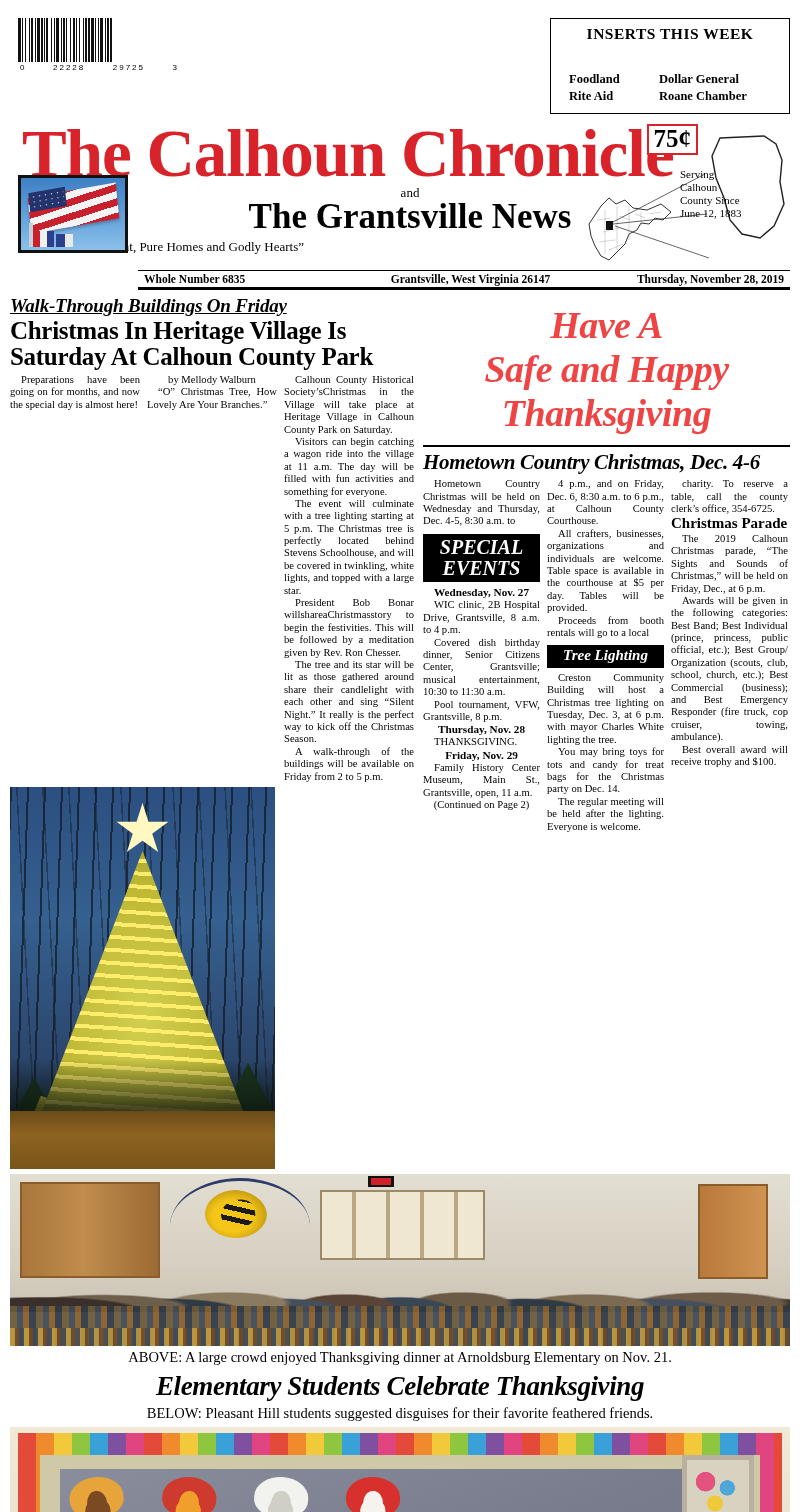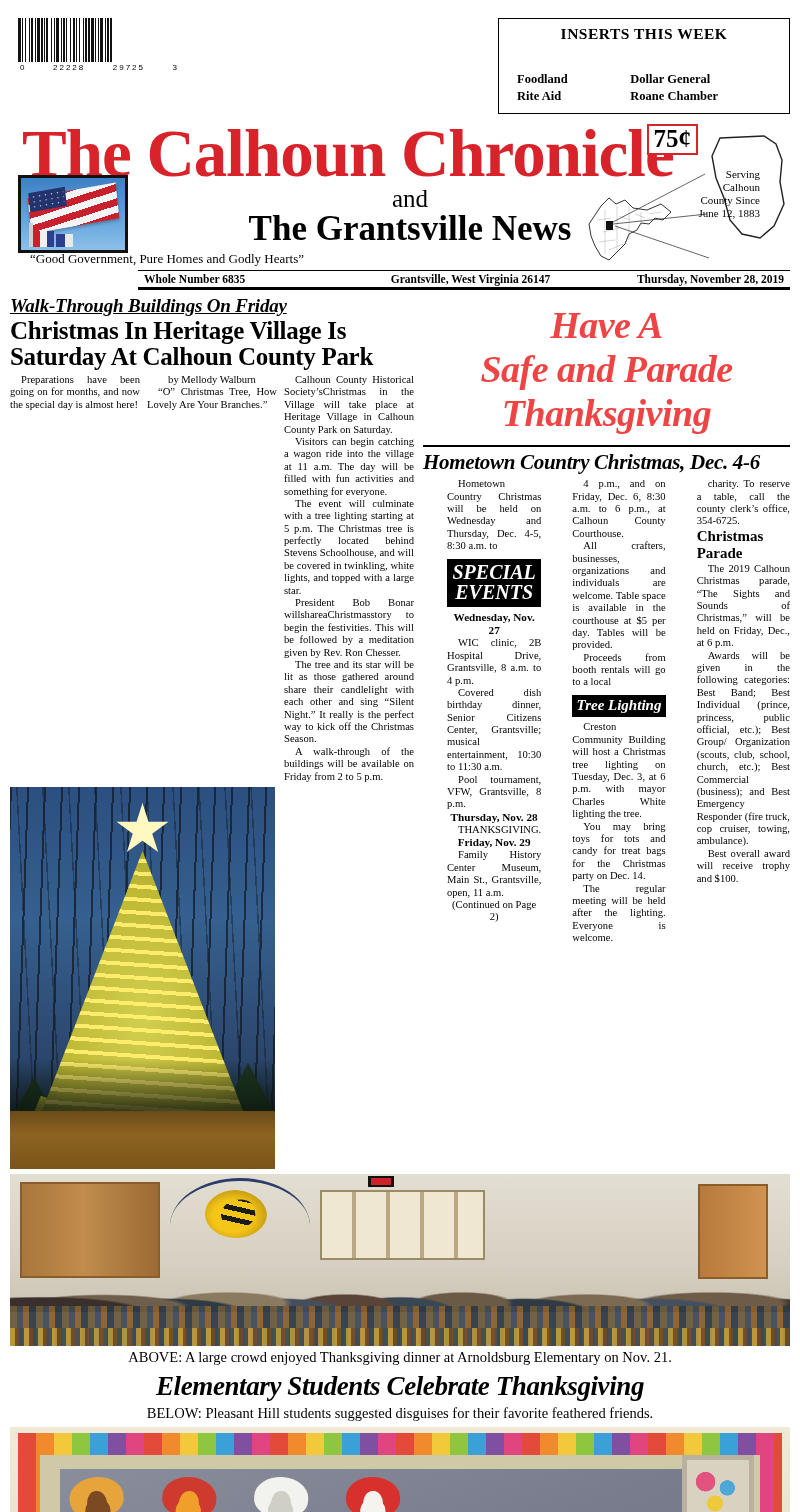--- a/index.html
+++ b/index.html
@@ -17,21 +17,21 @@
   .topstrip { display:flex; justify-content:space-between; align-items:flex-start;
               height:120px; padding-top:18px; }
   .barcode-wrap { width:170px; padding-left:8px; }
   .barcode { display:flex; align-items:flex-end; height:44px; gap:0px; }
   .barcode i { display:block; background:#111; height:100%; }
   .barcode-nums { display:flex; justify-content:space-between; font-size:8px;
                   font-family:"Liberation Sans", sans-serif; letter-spacing:1px;
                   margin-top:1px; padding:0 2px; }
   .barcode-nums span:nth-child(2), .barcode-nums span:nth-child(3){ letter-spacing:2px; }
 
-  .inserts { border:1px solid #000; width:292px; padding:6px 8px 8px; text-align:center; }
+  .inserts { border:1px solid #000; width:240px; padding:6px 8px 8px; text-align:center; }
   .inserts h4 { margin:0 0 3px; font-size:15.5px; font-weight:bold; letter-spacing:.5px;
                 font-family:"Liberation Serif", serif; }
   .inserts table { width:100%; border-collapse:collapse;margin-top:28px; }
   .inserts td { font-size:12.5px; font-weight:bold; padding:1px 0; }
   .inserts td:first-child { text-align:left; padding-left:10px; width:45%; }
   .inserts td:last-child { text-align:left; }
 
   
   .masthead { position:relative; height:150px; }
   .mast-title { font-size:67px; color:#d8232a; font-weight:bold; letter-spacing:-1px;
@@ -53,31 +53,31 @@
                  background:#23336e; transform: rotate(-6deg) skewY(-4deg); }
   .flag-canton:after{ content:""; position:absolute; inset:2px;
      background-image:radial-gradient(circle, #fff 0.6px, transparent 0.9px);
      background-size:6px 5px; }
   .flag-pole { position:absolute; left:8%; bottom:4%; width:4px; height:34%; background:#c9cfd6; }
   .flag-small { position:absolute; left:12%; bottom:4%; width:20%; height:22%;
                 background:linear-gradient(90deg,#c8202c 0 34%, #f1f1f1 34% 66%, #2b3f8c 66% 100%); }
   .flag-small2 { position:absolute; left:34%; bottom:4%; width:16%; height:18%;
                 background:linear-gradient(90deg,#2b3f8c 0 50%, #e9e9e9 50% 100%); }
 
-  .and-line { text-align:center; font-size:25px; margin:-2px 0 0; padding-left:20px;
+  .and-line { text-align:center; font-size:13px; margin:-2px 0 0; padding-left:20px;
               font-family:"Liberation Serif", serif; }
   .mast-sub { text-align:center; font-size:35px; font-weight:bold; margin:-4px 0 0;
               letter-spacing:0px; padding-left:20px; }
   .mast-motto { text-align:left; font-size:13px; margin:2px 0 0; padding-left:20px; }
 
   
   .mapblock { position:absolute; right:0px; top:42px; width:215px; height:108px; }
   .wvmap { position:absolute; left:0px; top:28px; }
   .county { position:absolute; right:0; top:-28px; }
-  .serving { position:absolute; right:30px; top:6px; width:72px; text-align:right;
+  .serving { position:absolute; right:38px; top:6px; width:72px; text-align:left;
              font-size:11px; line-height:1.18; font-family:"Liberation Serif", serif; }
 
   
   .folio { border-top:1.5px solid #000; border-bottom:3px solid #000;
            margin:0 0 0 128px; display:flex; align-items:center; height:20px; }
   .folio > div { font-size:11.5px; font-weight:bold; font-family:"Liberation Serif", serif; }
   .folio .f1 { flex:0 0 33%; padding-left:6px; }
   .folio .f2 { flex:0 0 36%; text-align:center; }
   .folio .f3 { flex:1; text-align:right; padding-right:6px; }
 
@@ -133,21 +133,21 @@
 
   
   .thanks-banner { text-align:center; color:#ef4444; font-weight:bold; font-style:italic;
                    font-size:38px; line-height:1.16; letter-spacing:-.5px;
                    padding:8px 0 6px; font-family:"Liberation Serif", serif; }
   .rule-thick { border-top:2.5px solid #000; margin:4px 0 3px; }
   .sect-head { font-size:21px; font-weight:bold; font-style:italic; margin:0 0 3px;
                letter-spacing:-.3px; }
 
   .cols3b { display:flex; gap:7px; }
-  .colb { width:117px; font-size:10.6px; line-height:1.17; text-align:justify; hyphens:auto;margin-left:24px; }
+  .colb { width:117px; font-size:10.6px; line-height:1.17; text-align:justify; hyphens:auto; }
   .colb p { margin:0; text-indent:11px; }
 
   .blackbox { background:#000; color:#fff; text-align:center; font-style:italic;
               font-weight:bold; padding:3px 0 4px; margin:6px 0 4px; }
   .blackbox.special { font-size:20px; line-height:1.04; }
   .blackbox.tree { font-size:15px; padding:2px 0 3px; }
   .ev-date { text-align:center; font-weight:bold; font-size:11.2px; margin:4px 0 1px;
              text-indent:0 !important; }
   .subhead { font-size:15px; font-weight:bold; text-align:left; margin:4px 0 2px;
              text-indent:0 !important; }
@@ -401,21 +401,21 @@
         <div class="tp-glow"></div>
         <div class="tp-star"></div>
         <div class="tp-dark"></div>
         <div class="tp-ground"></div>
       </div>
     </div>
 
     <div class="right-block">
       <div class="thanks-banner">
         <div>Have A</div>
-        <div>Safe and Parade</div>
+        <div>Safe and Happy</div>
         <div>Thanksgiving</div>
       </div>
       <div class="rule-thick"></div>
       <div class="sect-head">Hometown Country Christmas, Dec. 4-6</div>
 
       <div class="cols3b">
 
         <div class="colb">
           <p>Hometown Country Christmas will be held on Wednesday and Thursday, Dec. 4-5, 8:30 a.m. to</p>
 

